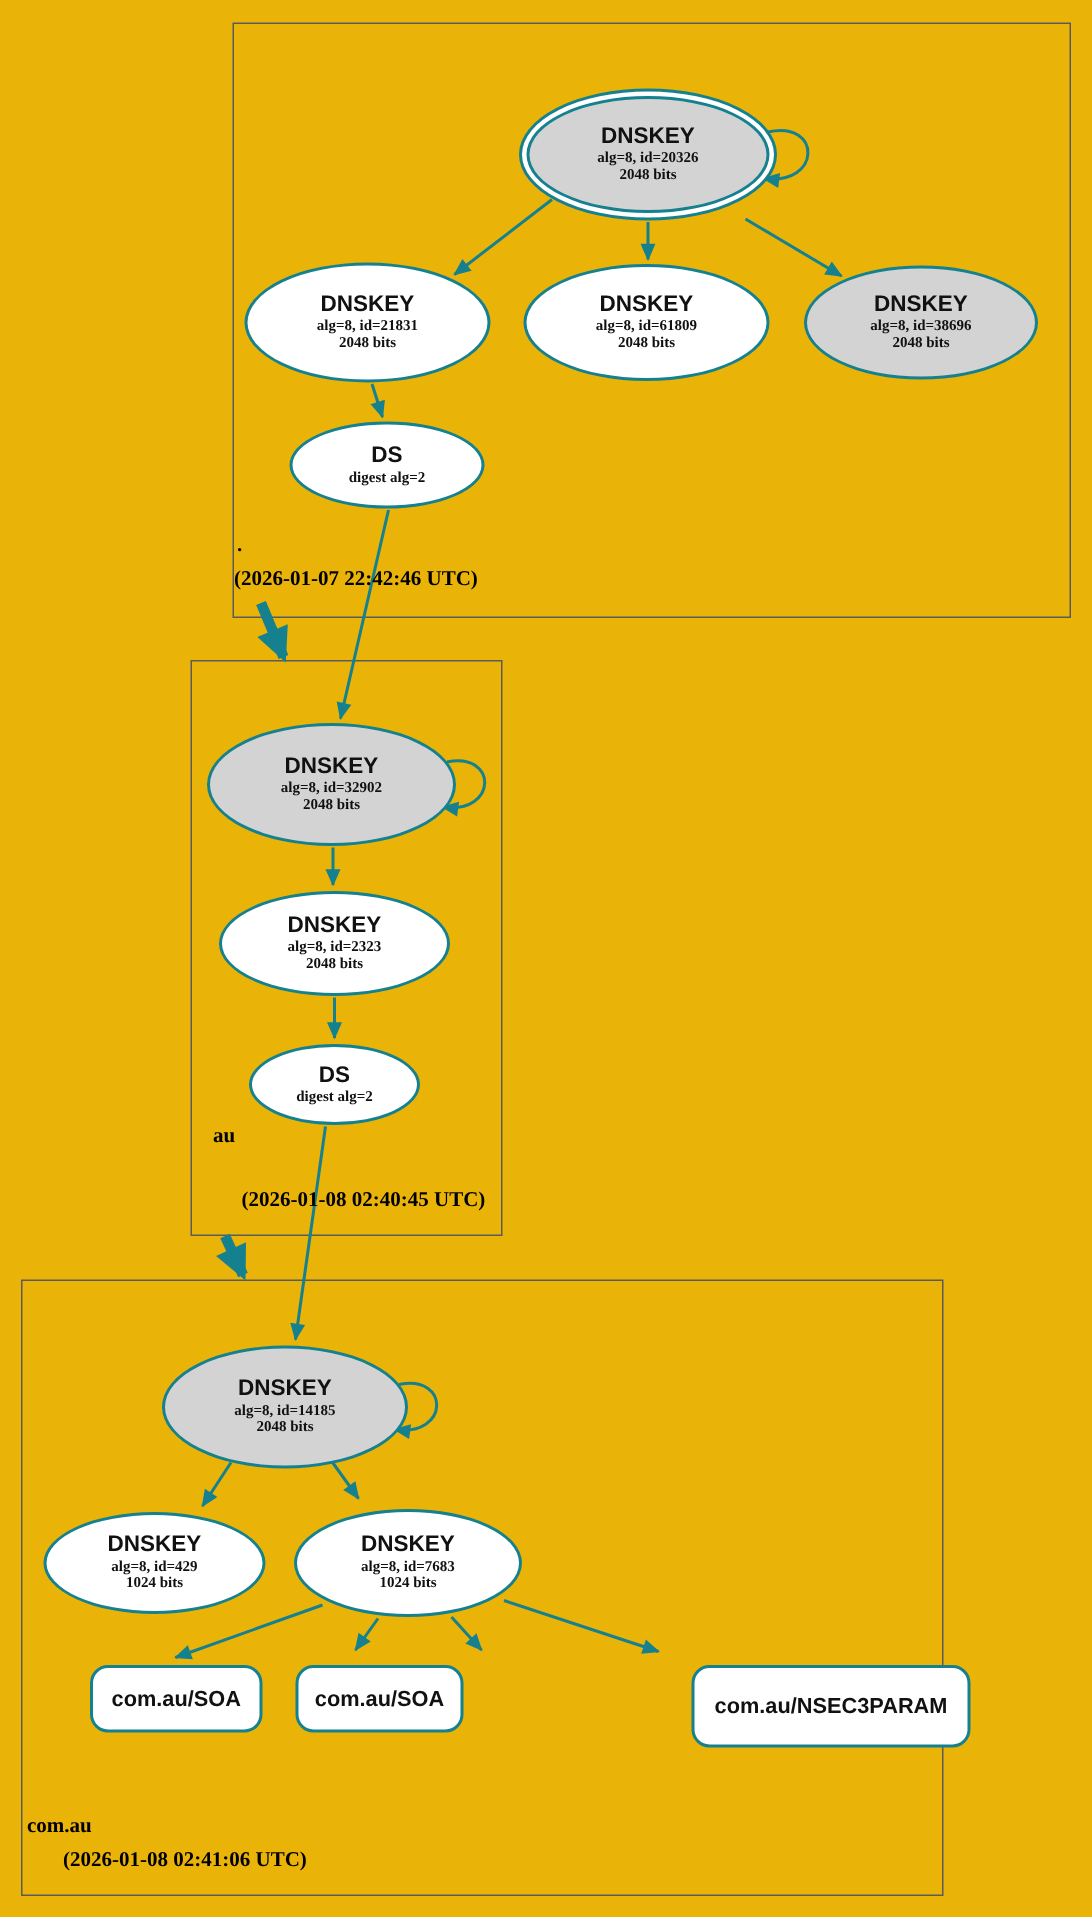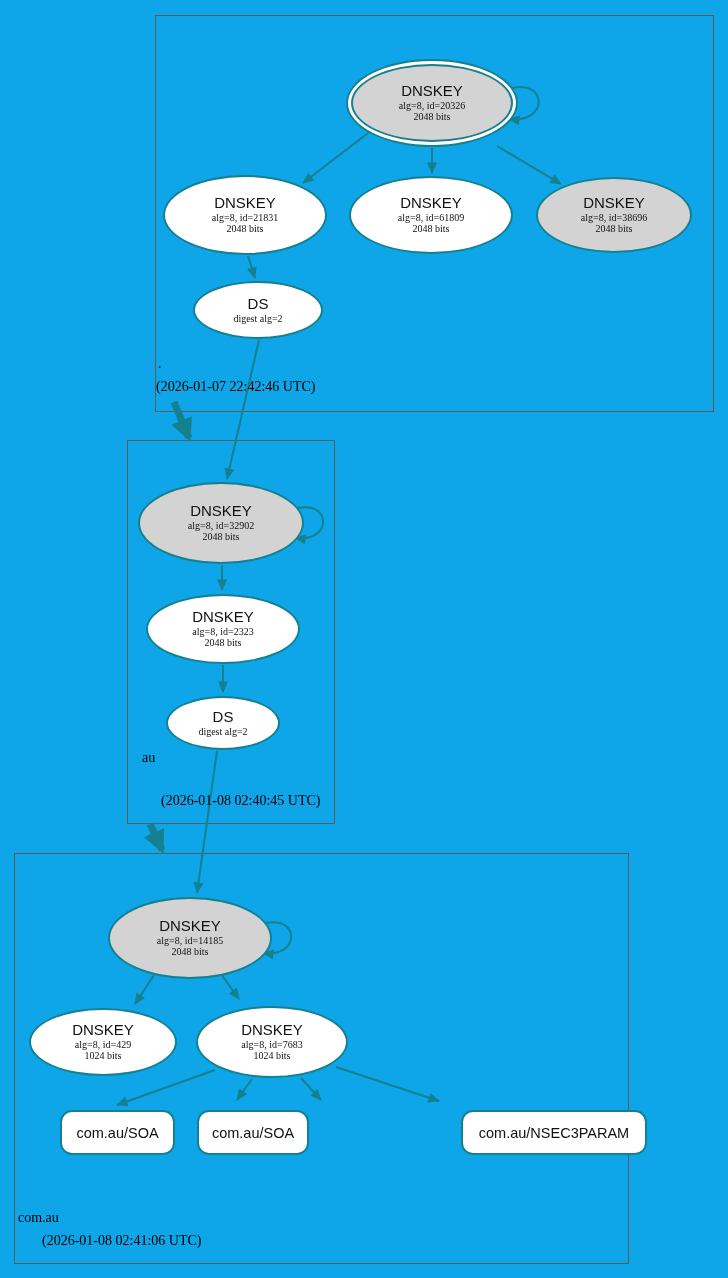--- a/index.html
+++ b/index.html
@@ -2,22 +2,22 @@
 <html style="--accent: #15818F; --nodefill: #d3d3d3; --boxborder: #5b5b5b; --text: #000000;"><head>
 <meta charset="utf-8">
 <style>
   :root{
     --accent:#15818F;
     --nodefill:#d3d3d3;
     --boxborder:#5b5b5b;
     --text:#000000;
   }
   html,body{margin:0;padding:0;background:#ffffff;}
-  #canvas{position:relative;width:728px;height:1278px;background:#0ea5e9;overflow:hidden;
-          font-family:"Liberation Sans",sans-serif;color:var(--text);}
+  #canvas{position:relative;width:728px;height:1278px;background:#eab308;overflow:hidden;
+          font-family:"Liberation Sans",sans-serif;color:var(--text);font-weight:bold;}
   .zone-box{position:absolute;border:1px solid var(--boxborder);z-index:0;background:transparent;}
   #edges{position:absolute;left:0;top:0;z-index:1;pointer-events:none;}
   #edges line,#edges path{stroke:var(--accent);fill:none;}
   #edges .edge{stroke-width:2;}
   #edges .thick{stroke-width:7;}
   #ah path,#ahBig path{fill:var(--accent);stroke:none;}
   .ellipse{position:absolute;z-index:2;border:2px solid var(--accent);border-radius:50%;
            display:flex;flex-direction:column;align-items:center;justify-content:center;
            text-align:center;background:#fff;box-sizing:border-box;}
   .gray{background:var(--nodefill);}
@@ -143,18 +143,18 @@
   </div>
 
   <div class="ellipse" style="left:196px;top:1006px;width:152px;height:72px;">
     <span class="node-title">DNSKEY</span>
     <span class="node-sub">alg=8, id=7683</span>
     <span class="node-sub">1024 bits</span>
   </div>
 
   <div class="rrset" style="left:24px;top:1110px;width:115px;height:45px;">com.au/SOA</div>
   <div class="rrset" style="left:161px;top:1110px;width:112px;height:45px;">com.au/SOA</div>
-  <div class="rrset" style="left:425px;top:1110px;width:186px;height:45px;">com.au/NSEC3PARAM</div>
+  <div class="rrset" style="left:425px;top:1110px;width:186px;height:55px;">com.au/NSEC3PARAM</div>
 
   <div class="zone-label" style="left:18px;top:1210px;text-align:right;">com.au</div>
   <div class="zone-ts" style="left:42px;top:1233px;">(2026-01-08 02:41:06 UTC)</div>
 
 </div>
 
 </body></html>

